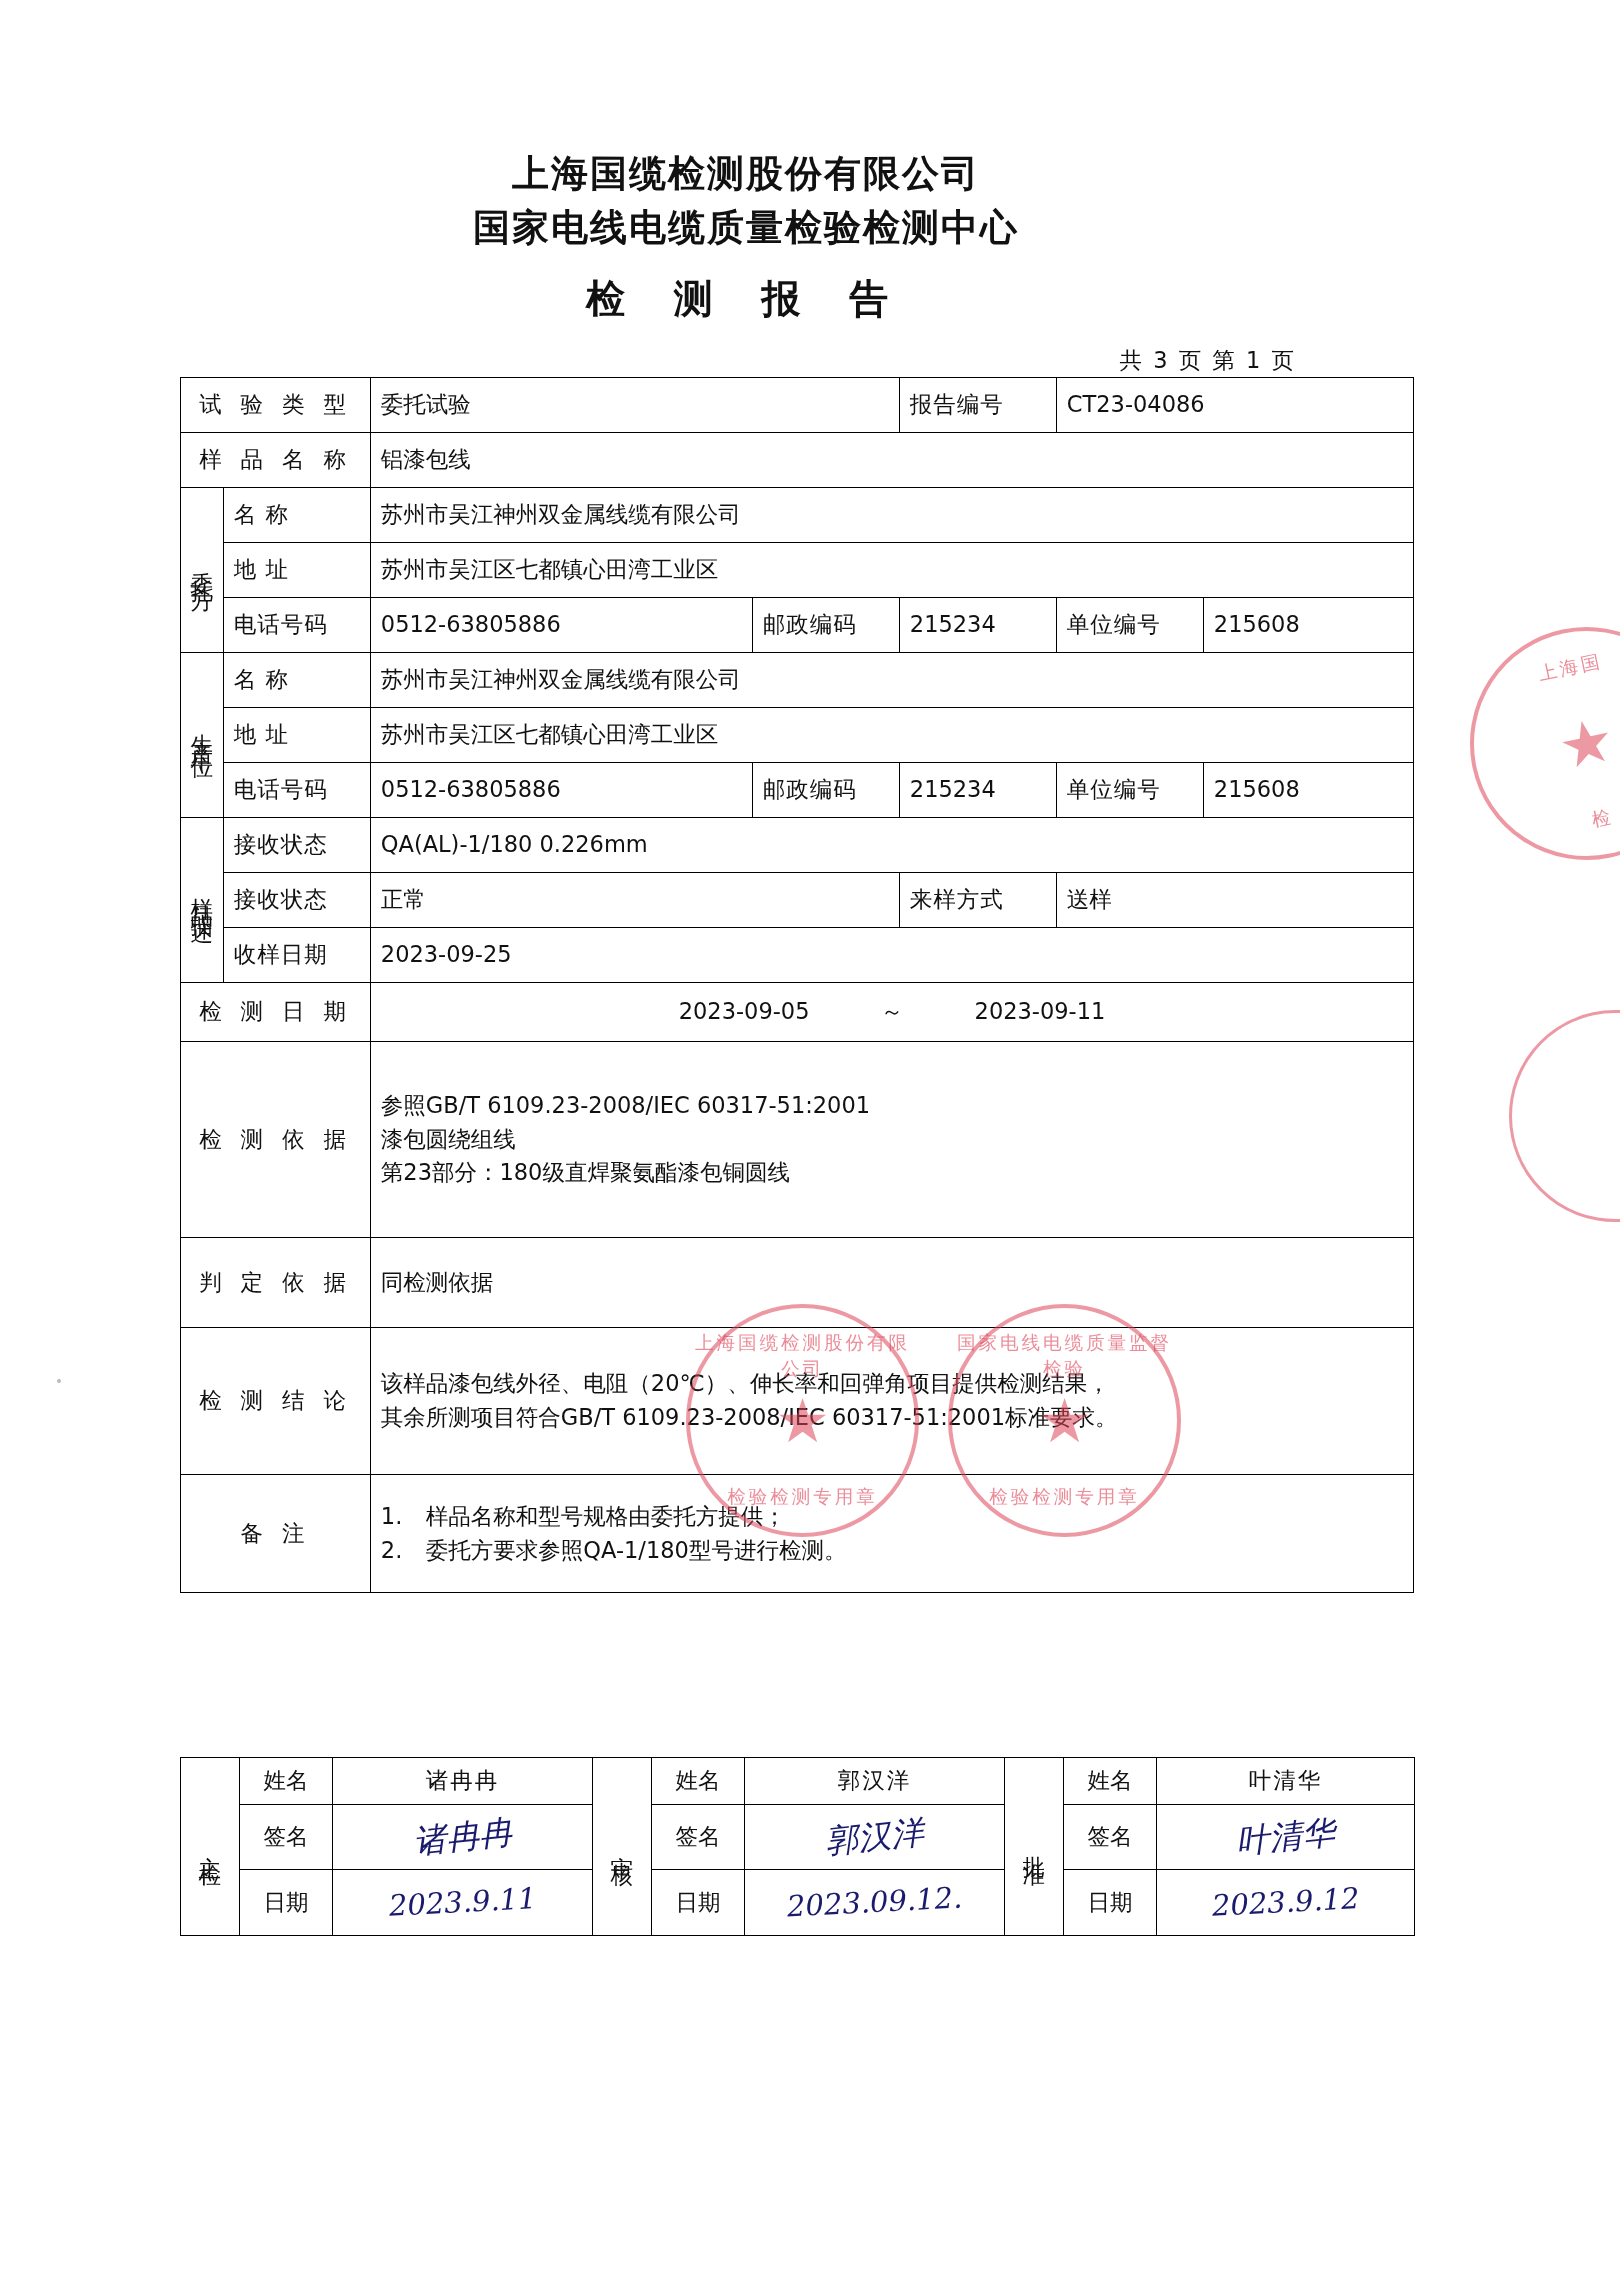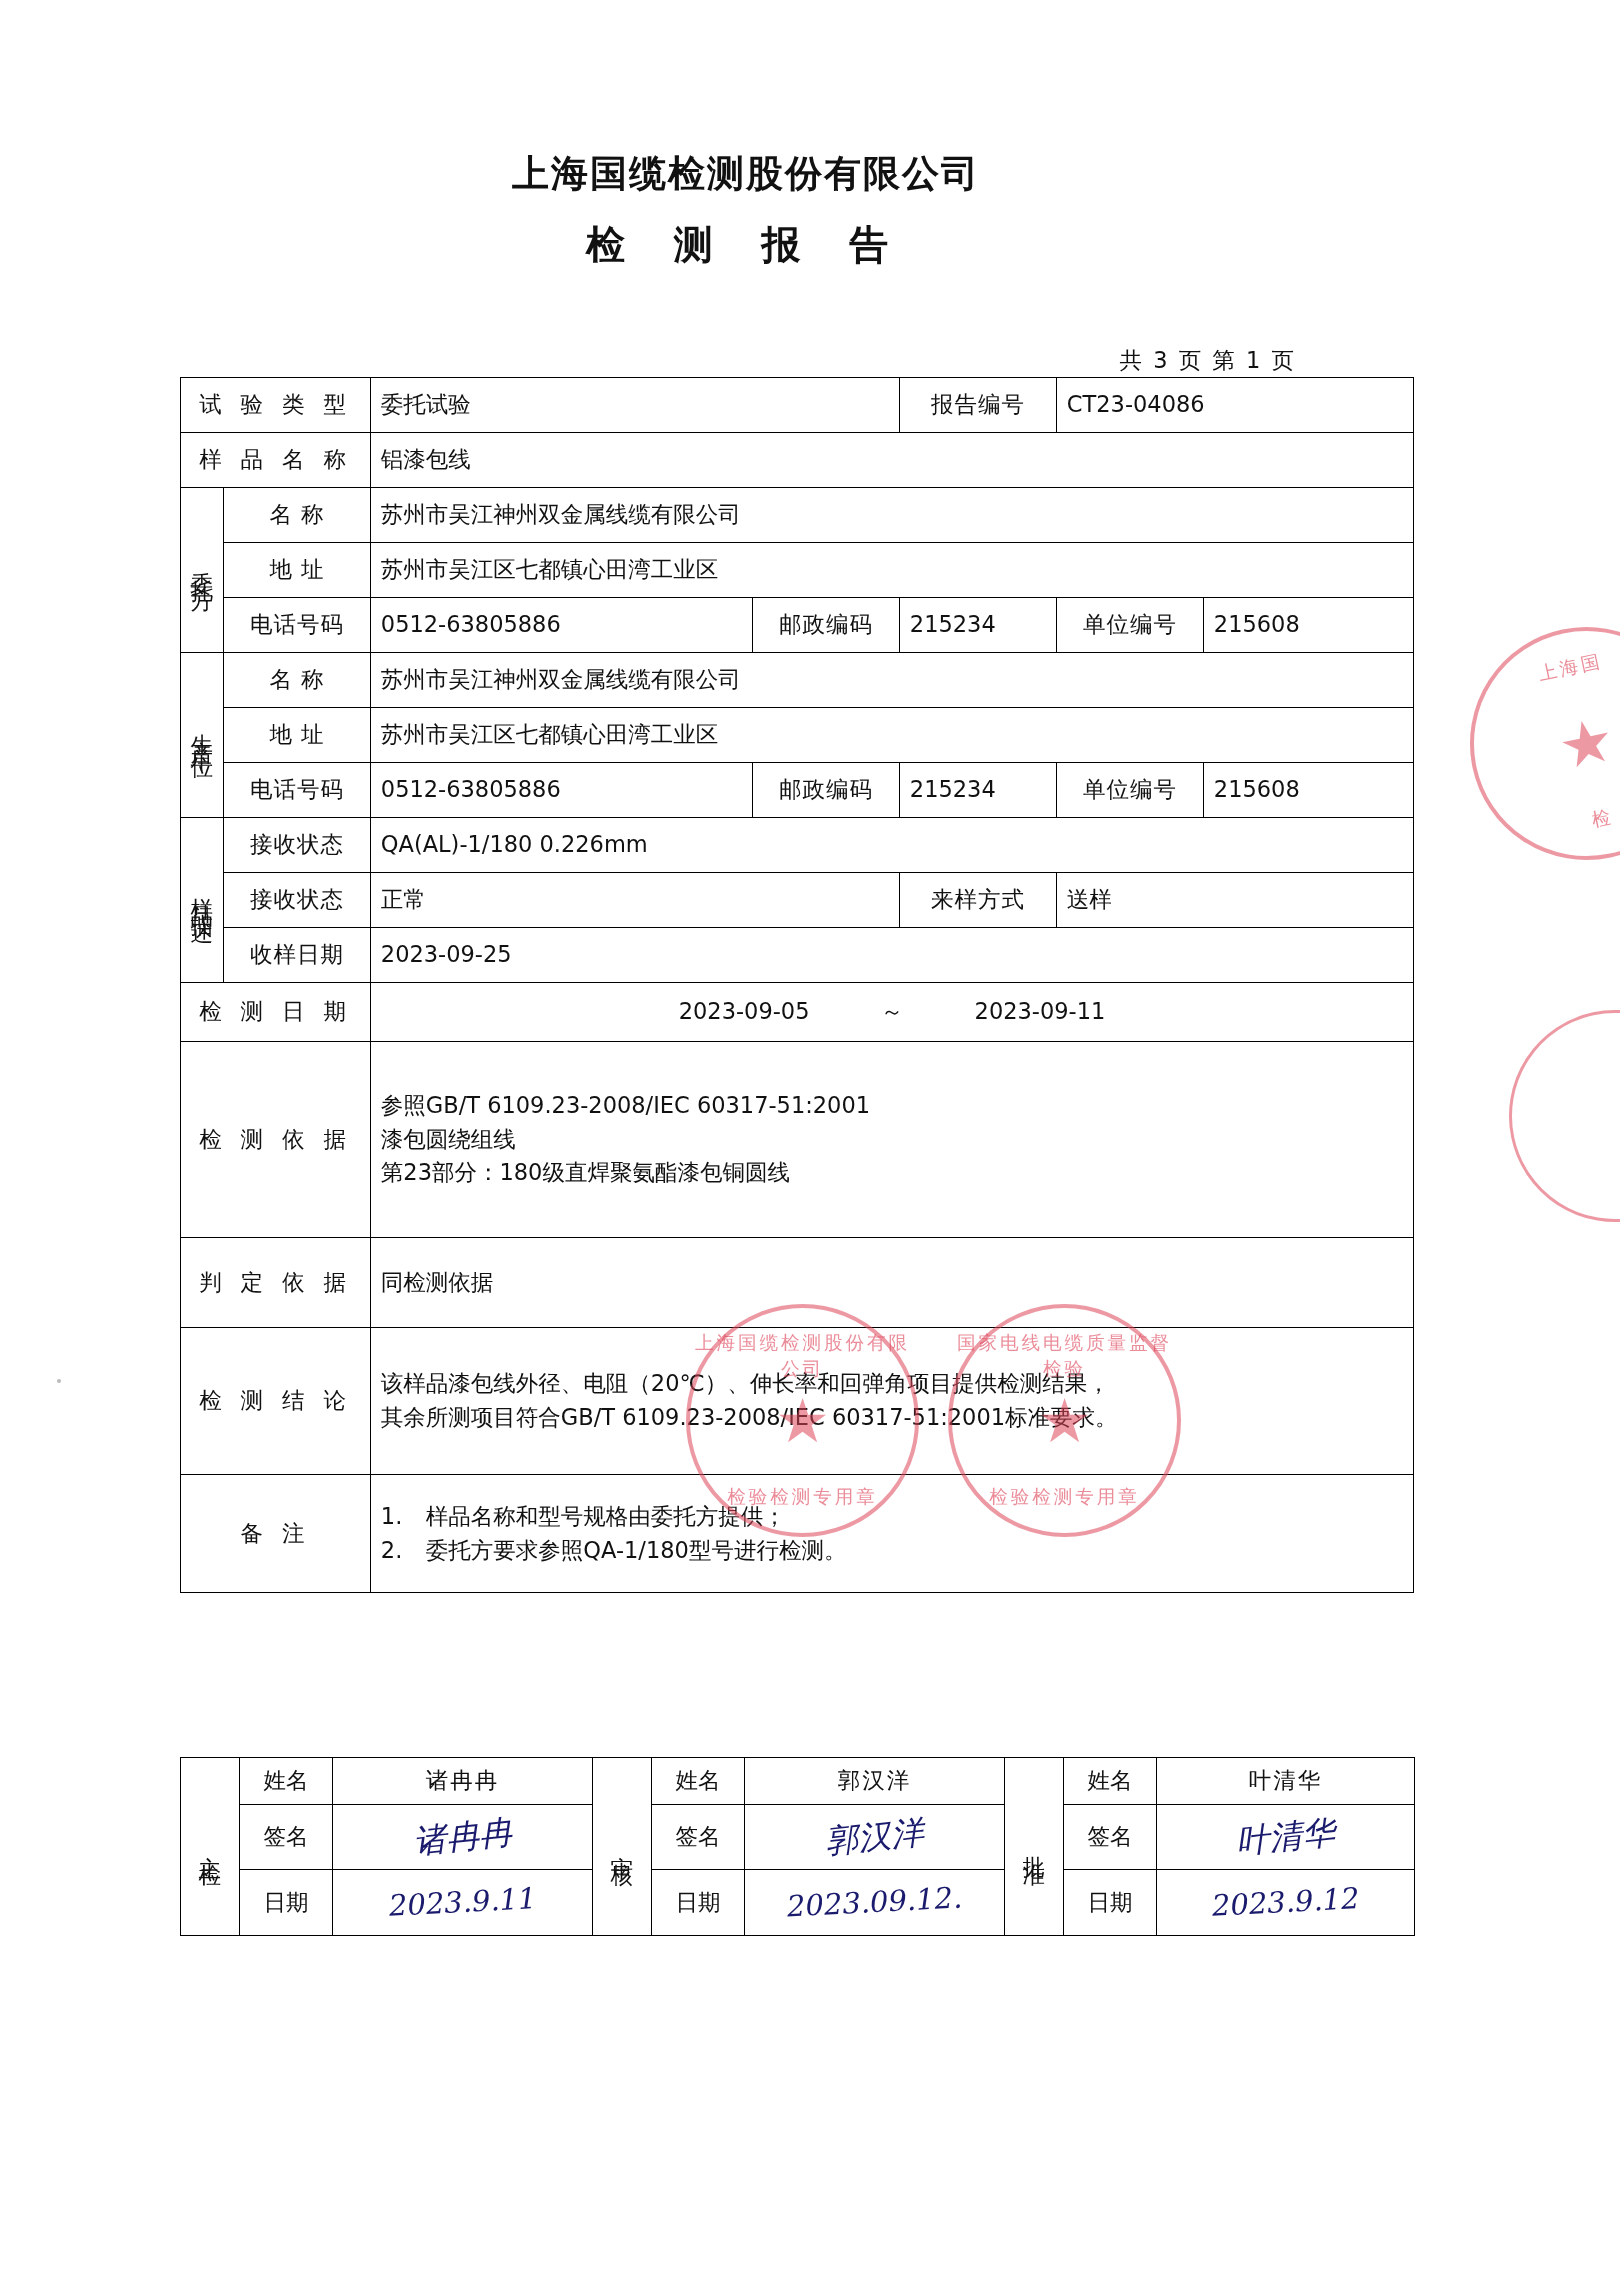--- a/index.html
+++ b/index.html
@@ -65,21 +65,20 @@
     vertical-align: middle;
     color: #111;
     line-height: 1.5;
   }
   .lbl {
     text-align: center;
     letter-spacing: 5.9px;
     white-space: nowrap;
   }
   .lbl-narrow {
-    text-align: center;
     letter-spacing: 1px;
     white-space: nowrap;
   }
   .vlabel {
     text-align: center;
     width: 43px;
     padding: 3.9px 2px;
     letter-spacing: 2px;
   }
   .vlabel span {
@@ -196,20 +195,21 @@
     border-radius: 50%;
   }
 </style>
 </head>
 <body>
 
 <div class="page">
 
   <div class="titles">
     <div class="title-line1">上海国缆检测股份有限公司</div>
+    <div class="title-line2">国家电线电缆质量检验检测中心</div>
     <div class="title-line3">检 测 报 告</div>
   </div>
 
   <div class="page-count">共 3 页 第 1 页</div>
 
   <table class="main">
     <colgroup>
       <col style="width:43px">
       <col style="width:147px">
       <col style="width:382px">

